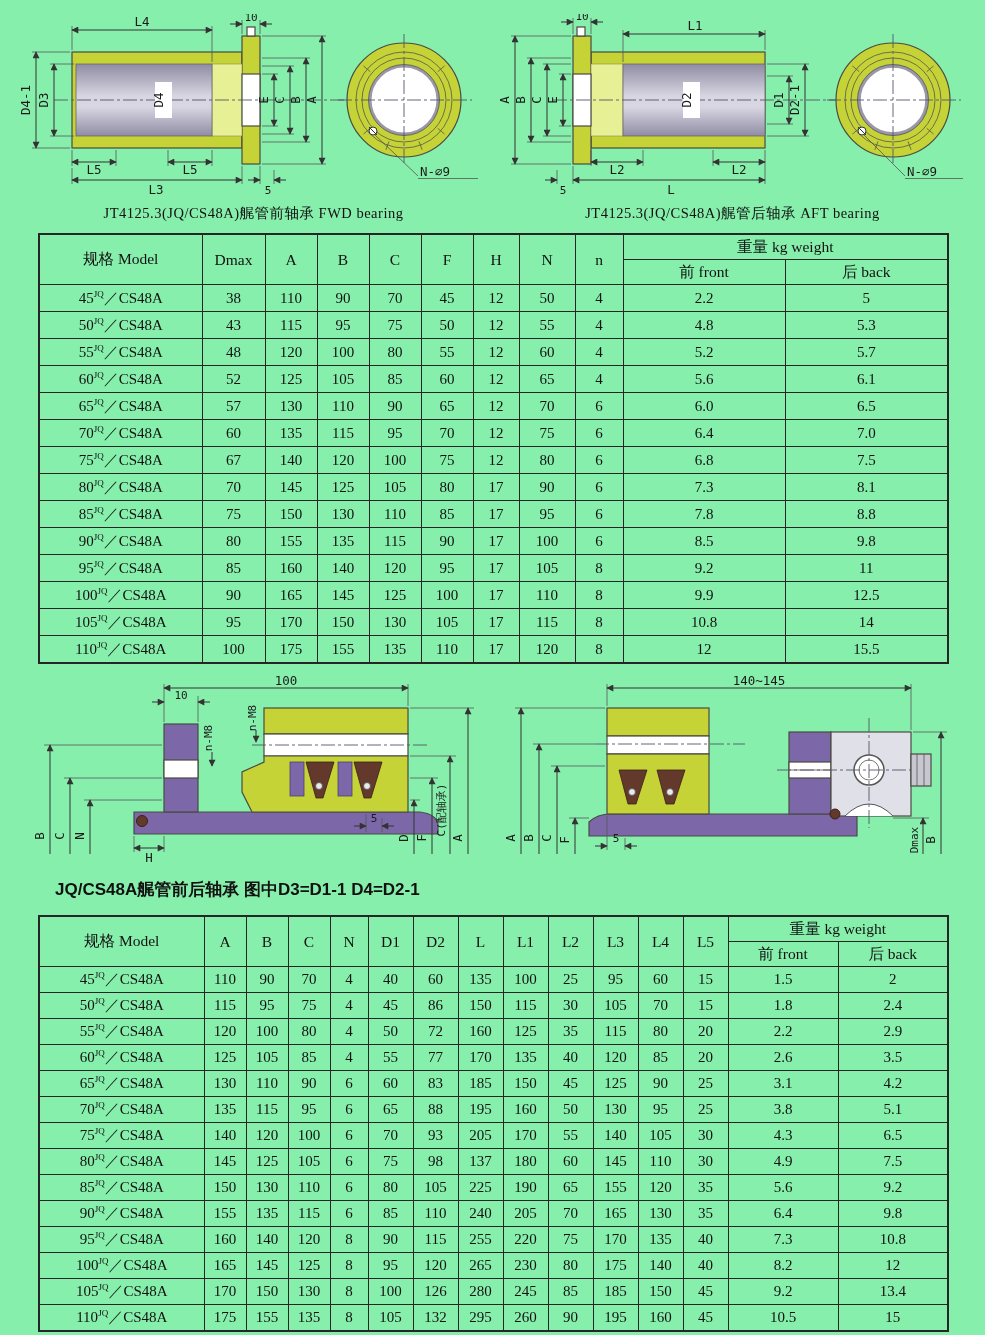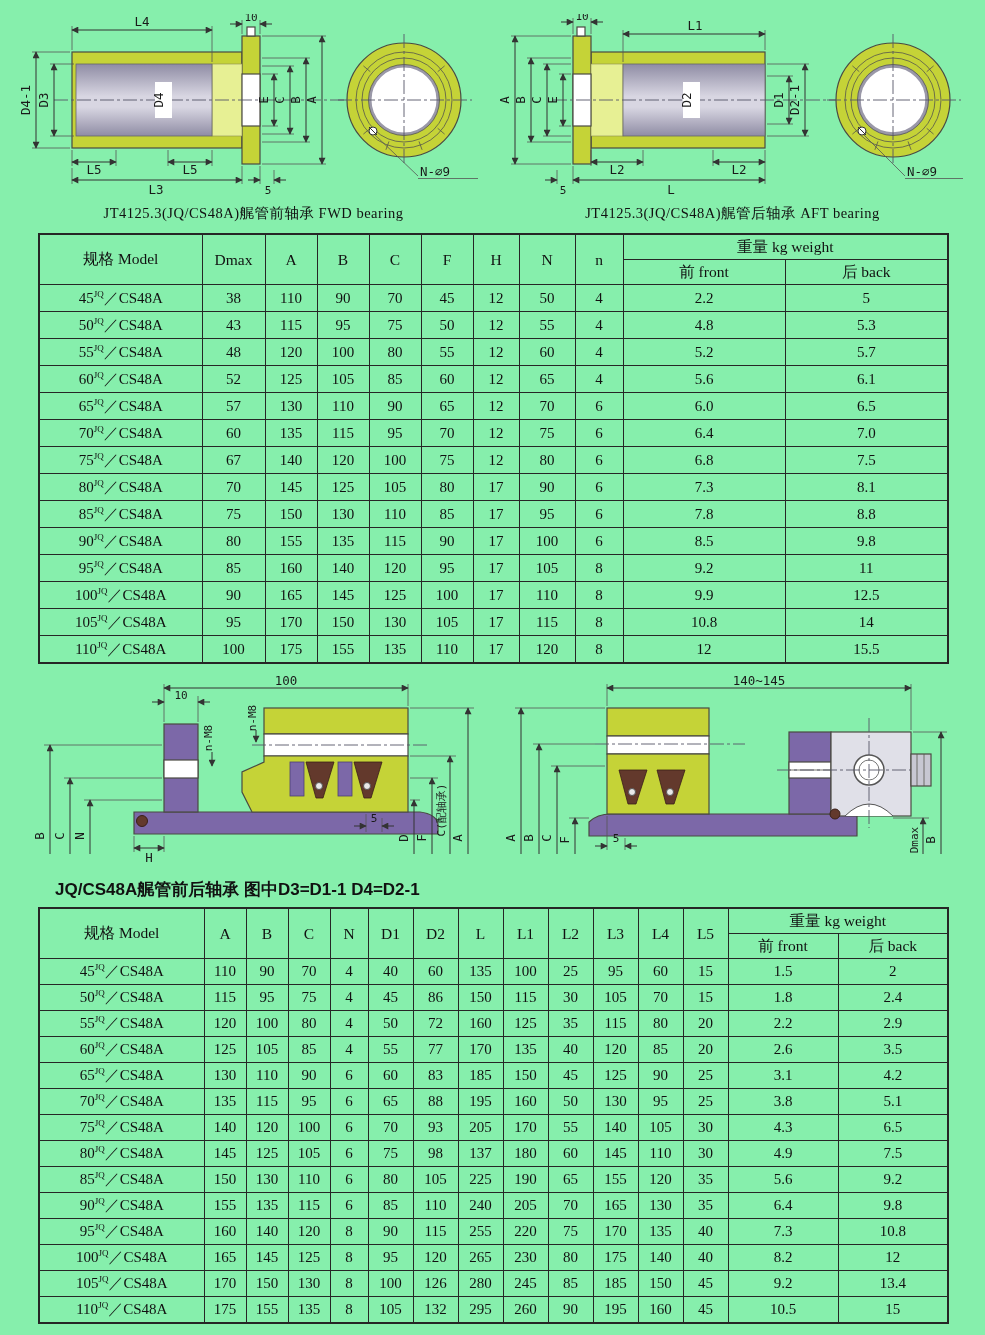--- a/index.html
+++ b/index.html
@@ -3,21 +3,21 @@
 <meta charset="utf-8">
 <style>
   html,body{margin:0;padding:0;background:#d9d9d9;}
   .page{width:985px;height:1335px;background:#86efac;margin:0 auto;position:relative;
         font-family:"Liberation Sans",sans-serif;color:#111;overflow:hidden;}
   .row-top{display:flex;gap:4px;margin:14px 10px 0 16px;}
   .draw-box{width:475px;}
   .cap{text-align:center;font-family:Liberation Serif, serif;font-size:14.5px;
        margin-top:1px;color:#111;letter-spacing:.5px;}
   .row-mid{display:flex;gap:4px;margin:10px 10px 0 16px;}
-  .note{font-weight:bold;font-size:17px;margin:8px 0 6px 55px;}
+  .note{font-weight:bold;font-size:17px;margin:8px 0 14px 55px;}
   table{border-collapse:collapse;margin-left:38px;width:909px;table-layout:fixed;
         border:2px solid #262626;font-family:Liberation Serif, serif;}
   th,td{border:1px solid #262626;text-align:center;font-size:15px;padding:1px 0;
         font-weight:normal;white-space:nowrap;overflow:hidden;}
   #t1 td{height:24px} #t2 td{height:23px}
   th{height:22px;font-size:15.5px;}
   td sup{font-size:9px;vertical-align:super;}
   
   .outl{stroke:#4a4a42;stroke-width:1.2;}
   .thin{stroke:#55554d;stroke-width:.8;fill:none;}

